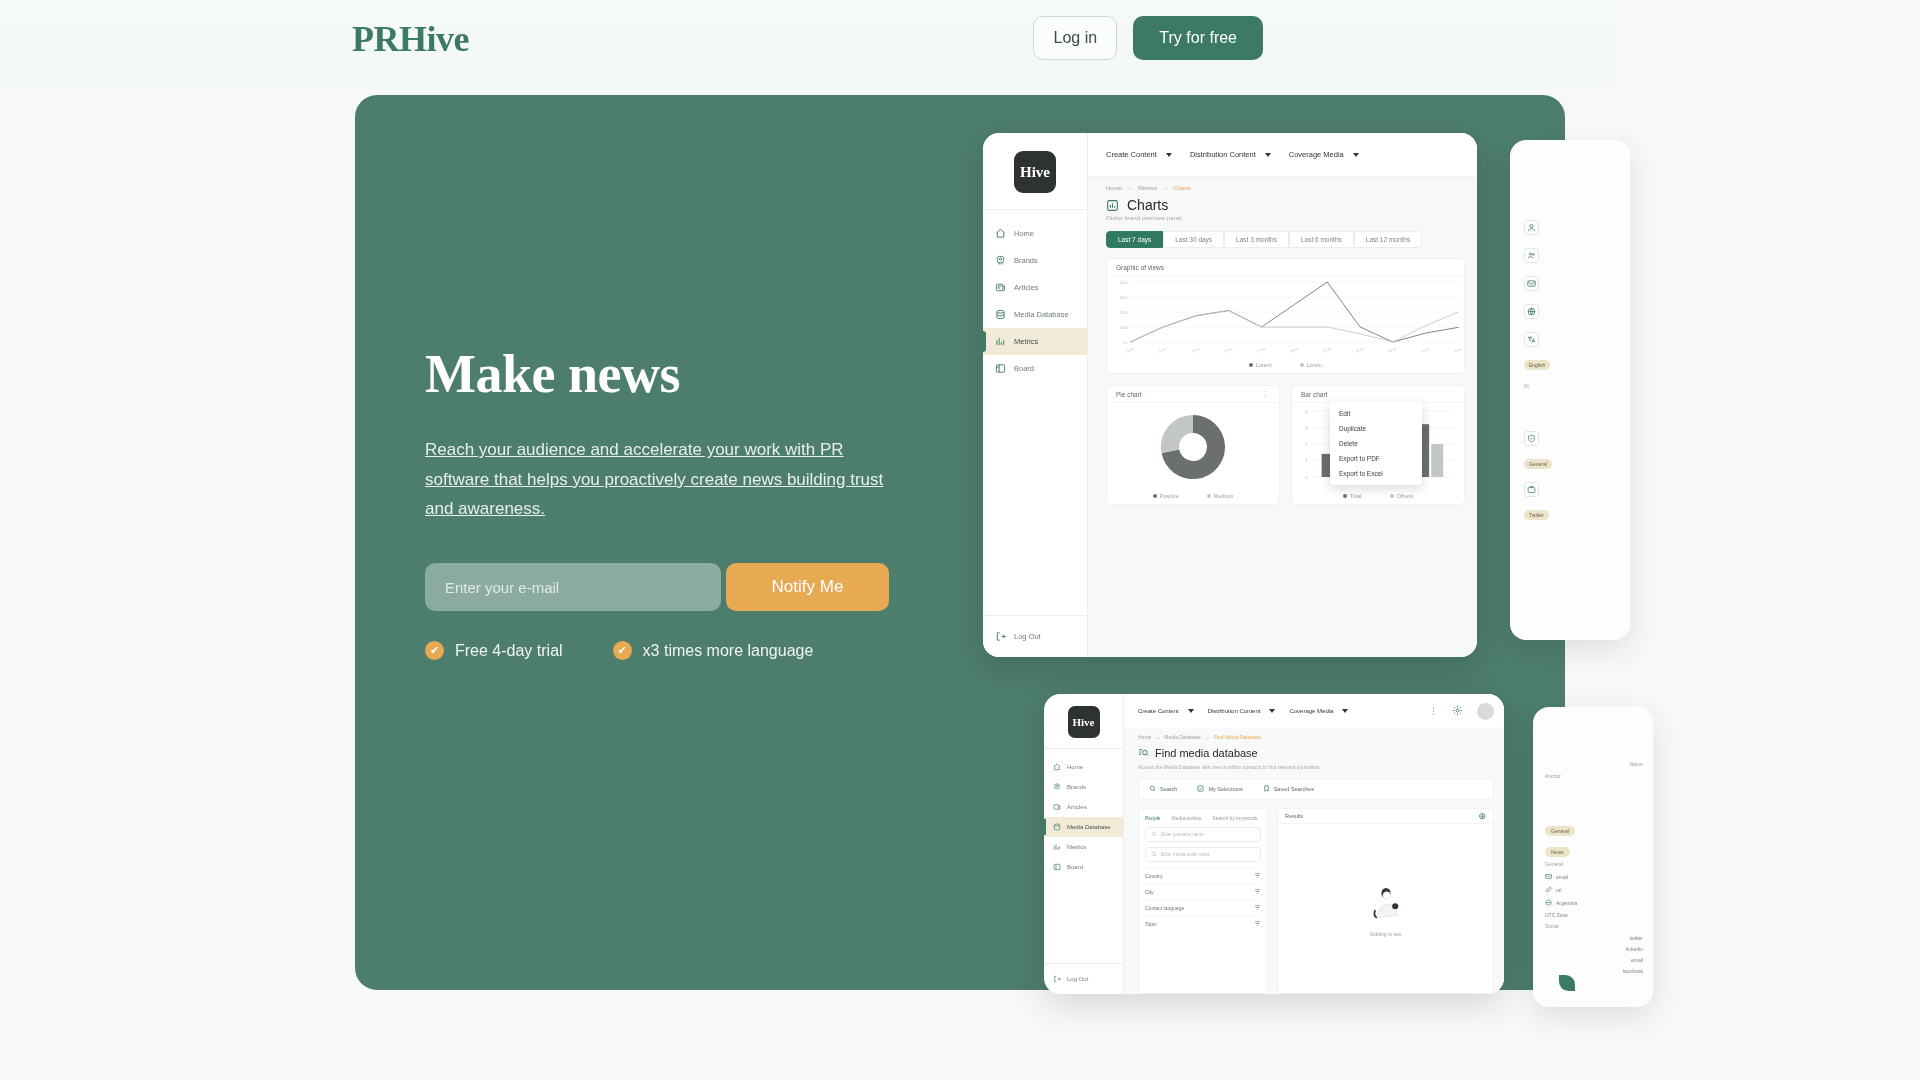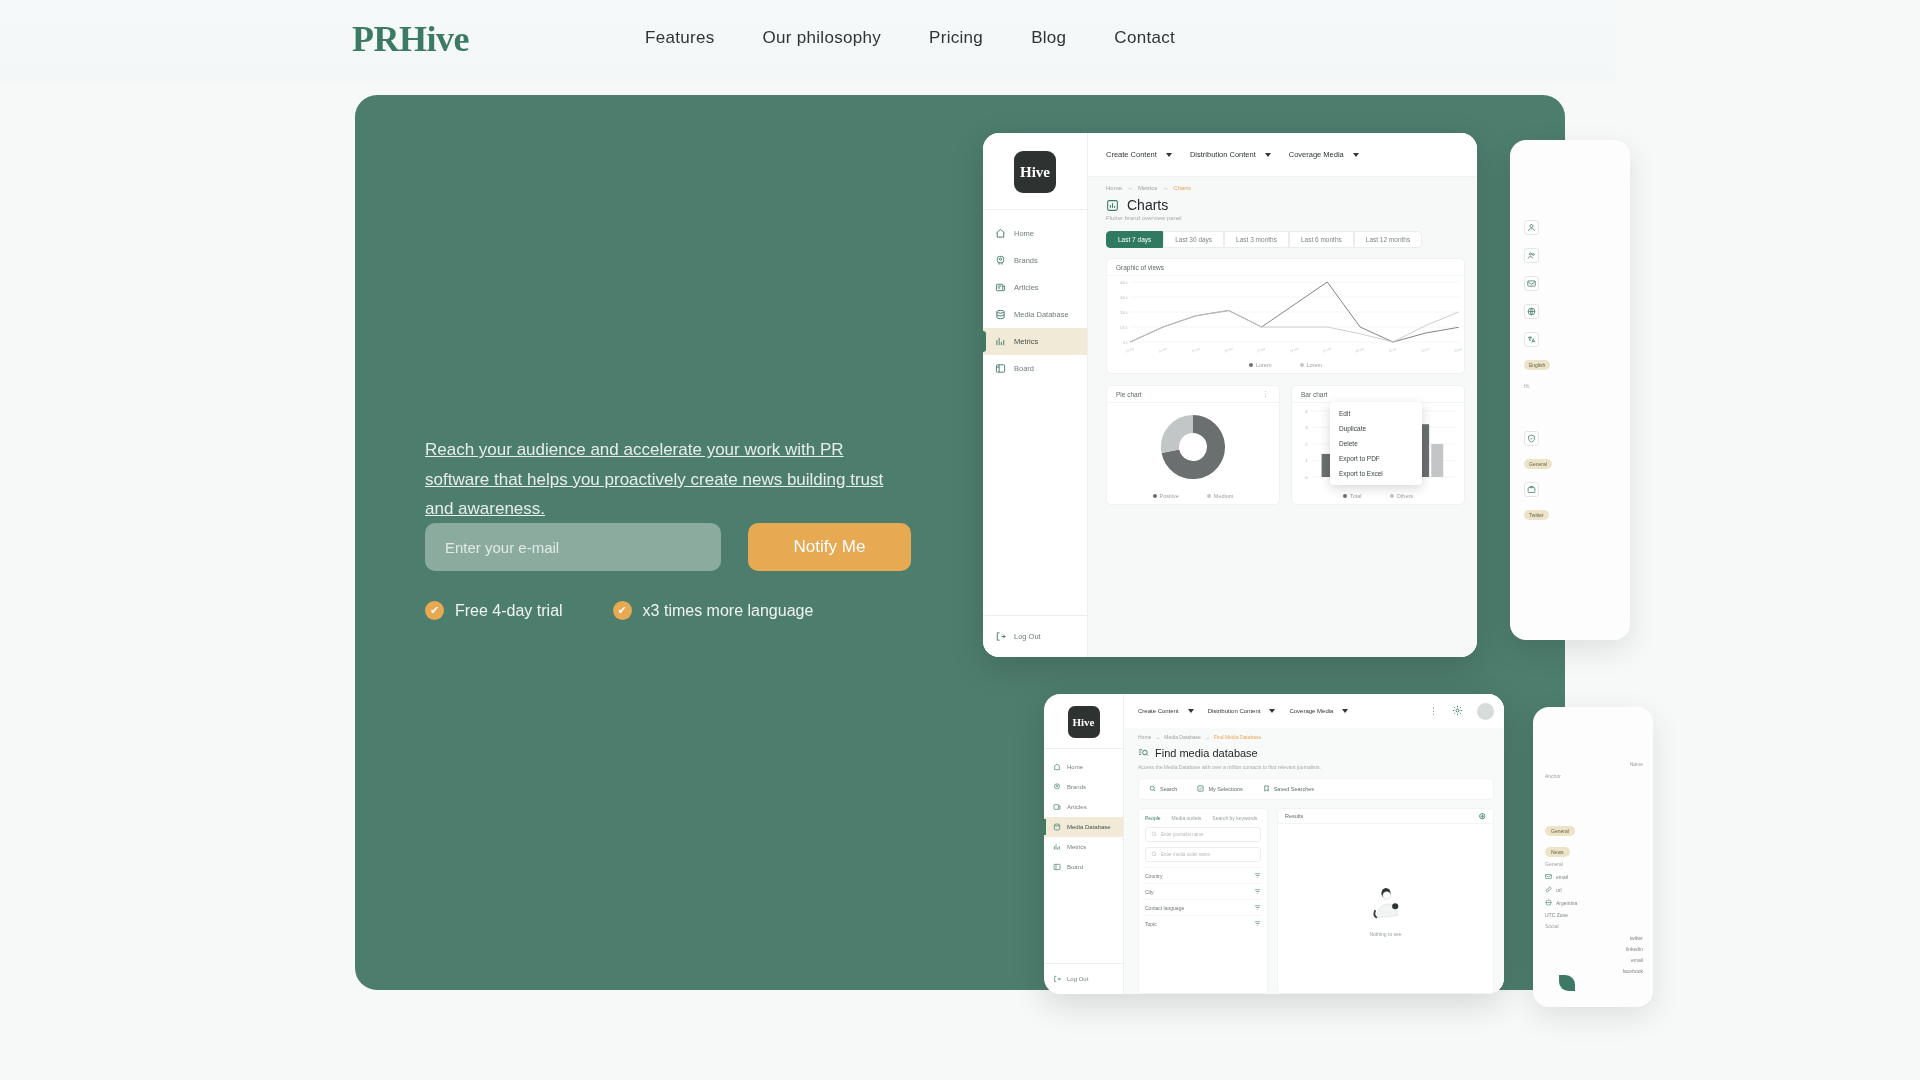--- a/index.html
+++ b/index.html
@@ -53,21 +53,21 @@
     font-family: "Liberation Serif", serif;
     font-weight: bold;
     font-size: 54px; line-height: 1.08; color: #ffffff;
     letter-spacing: -0.5px;
   }
   .headline .accent { color: #e8a953; display: block; }
   .subtext {
     margin-top: 32px; width: 475px;
     font-size: 17px; line-height: 1.72; color: #e8efeb; text-decoration: underline;
   }
-  .signup { display: flex; gap: 27px; align-items: center; }
+  .signup { margin-top: 40px; display: flex; gap: 5px; align-items: center; }
   .email-input {
     width: 296px; height: 48px; border-radius: 10px;
     background: #8bab9f; border: none; outline: none;
     padding: 0 20px; color: #ffffff; font-size: 15px;
     font-family: "Liberation Sans", sans-serif;
   }
   .email-input::placeholder { color: #e0eae6; }
   .btn-notify {
     width: 163px; height: 48px; border-radius: 10px; border: none;
     background: #e8a953; color: #ffffff; font-size: 17px; cursor: pointer;
@@ -246,44 +246,41 @@
   .ec2-pill { display: inline-block; background: #ece4c8; border-radius: 6px; font-size: 5px; color: #6a6246; padding: 2px 6px; margin-bottom: 4px; }
   .ec2-row { display: flex; align-items: center; gap: 4px; font-size: 5px; color: #7d8884; margin-bottom: 5px; }
   .ec2-leaf { position: absolute; left: 26px; bottom: 16px; width: 16px; height: 16px; background: #3d7a64; border-radius: 0 60% 0 60%; }
 </style>
 </head>
 <body>
 
 <div class="site-header">
   <div class="logo">PRHive</div>
 
-  <nav class="nav">
-    <a href="#">Features</a>
-    <a href="#">Our philosophy</a>
-    <a href="#">Pricing</a>
-    <a href="#">Blog</a>
-    <a href="#">Contact</a>
-  </nav>
-
+
+  <div class="header-actions">
+    <button class="btn-login">Log in</button>
+    <button class="btn-try">Try for free</button>
+  </div>
 </div>
 
 <div class="hero">
 
   <div class="mascot-wrap">
     <div class="mascot-path"></div>
     <div class="wing l"></div>
     <div class="wing r"></div>
     <div class="mascot-body"></div>
     <div class="mascot-face"></div>
     <div class="mascot-eye"></div>
   </div>
 
   <div class="hero-inner">
     <h1 class="headline">
-      <br>
+      <span>Make news</span><br>
     </h1>
 
     <p class="subtext">Reach your audience and accelerate your work with PR software that helps you proactively create news building trust and awareness.</p>
 
     <div class="signup">
       <input class="email-input" type="text" placeholder="Enter your e-mail" style="">
       <button class="btn-notify">Notify Me</button>
     </div>
 
     <div class="perks">

